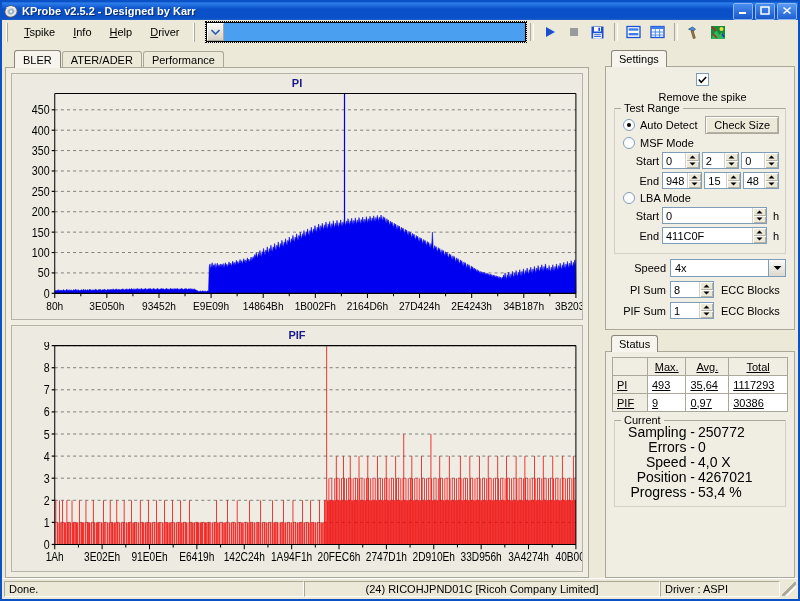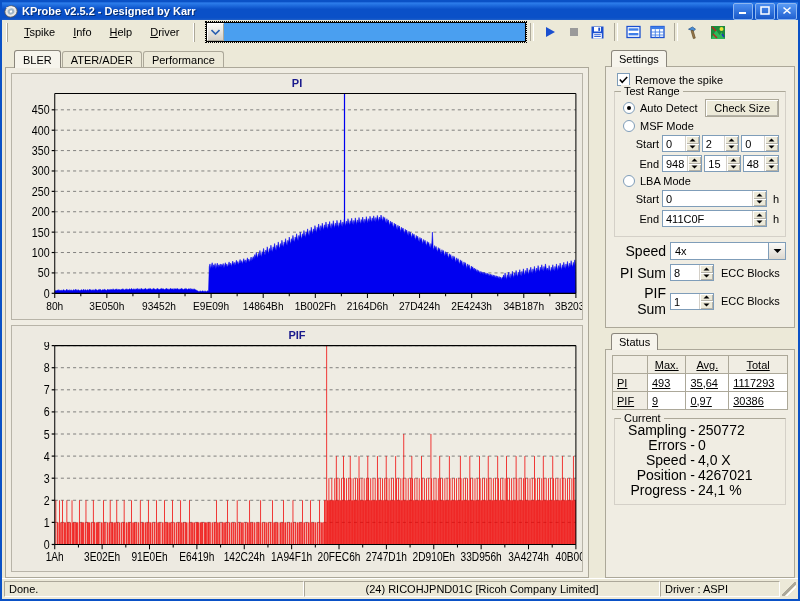--- a/index.html
+++ b/index.html
@@ -147,21 +147,21 @@
   .panel-tab{
     font-size:11px;padding:2px 7px;background:#f6f4ec;
     border:1px solid #8a867c;border-bottom:none;border-radius:3px 3px 0 0;
     line-height:12px;margin-bottom:-1px;position:relative;z-index:3;
   }
   .panel-body{
     border:1px solid #aca899;background:#f0ede3;padding:5px 6px 6px 6px;
     box-sizing:border-box;position:relative;z-index:1;
   }
   .settings-body{flex:0 0 auto;}
-  .chk-row{display:flex;align-items:center;gap:5px;margin:1px 0 5px 5px;}
+  .chk-row{display:flex;align-items:center;gap:5px;margin:1px 0 5px 5px;flex-direction:column;}
   .chk{
     width:13px;height:13px;flex:0 0 13px;background:#fff;
     border:1px solid #7f9db9;box-sizing:border-box;
     display:flex;align-items:center;justify-content:center;
   }
   .chk svg{display:block;}
   .fieldset{
     border:1px solid #d4d0c8;border-top-color:#aca899;
     margin:3px 2px 5px 2px;padding:4px 6px 6px 6px;position:relative;
   }
@@ -209,21 +209,21 @@
     height:18px;box-sizing:border-box;flex:1 1 auto;
   }
   .combo .val{flex:1 1 auto;padding:1px 4px;font-size:11px;line-height:15px;border-radius:8px;}
   .combo .arr{
     flex:0 0 16px;width:16px;
     background:linear-gradient(to bottom,#fbfaf7,#dcd8cf);
     border-left:1px solid #7f9db9;
     display:flex;align-items:center;justify-content:center;
   }
   .row2{display:flex;align-items:center;gap:4px;margin:4px 2px;}
-  .row2 .lbl{width:52px;text-align:right;font-size:14px;flex:0 0 52px;}
+  .row2 .lbl{width:52px;text-align:right;font-size:11px;flex:0 0 52px;}
   .small-spin{width:44px;flex:0 0 44px;}
   
   .stat-table{
     width:100%;border-collapse:collapse;font-size:11px;
     background:#fff;margin-bottom:4px;text-decoration:underline;
   }
   .stat-table td,.stat-table th{
     border:1px solid #aca899;padding:1px 4px;font-weight:normal;
     background:#fff;height:15px;
   }
@@ -1406,21 +1406,21 @@
             <div class="cur-line">
               <span class="k">Speed -</span>
               <span class="v">4,0  X</span>
             </div>
             <div class="cur-line">
               <span class="k">Position -</span>
               <span class="v">4267021</span>
             </div>
             <div class="cur-line">
               <span class="k">Progress -</span>
-              <span class="v">24,1 %</span>
+              <span class="v">53,4 %</span>
             </div>
           </div>
         </div>
       </div>
 
     </div>
   </div>
 
   <div class="statusbar">
     <span class="sb-cell sb-1">Done.</span>

